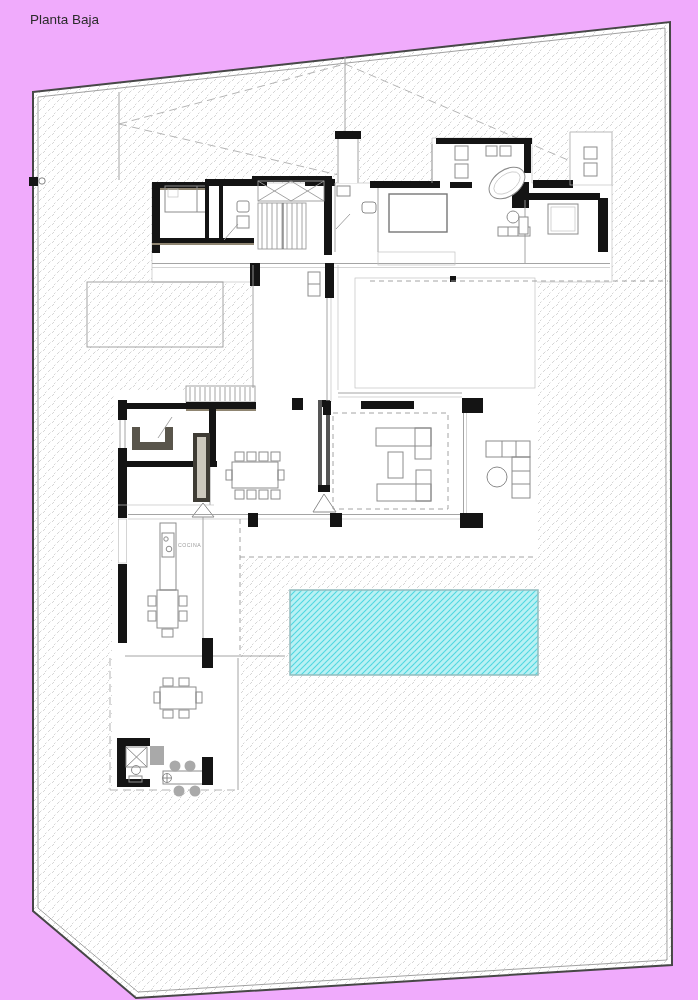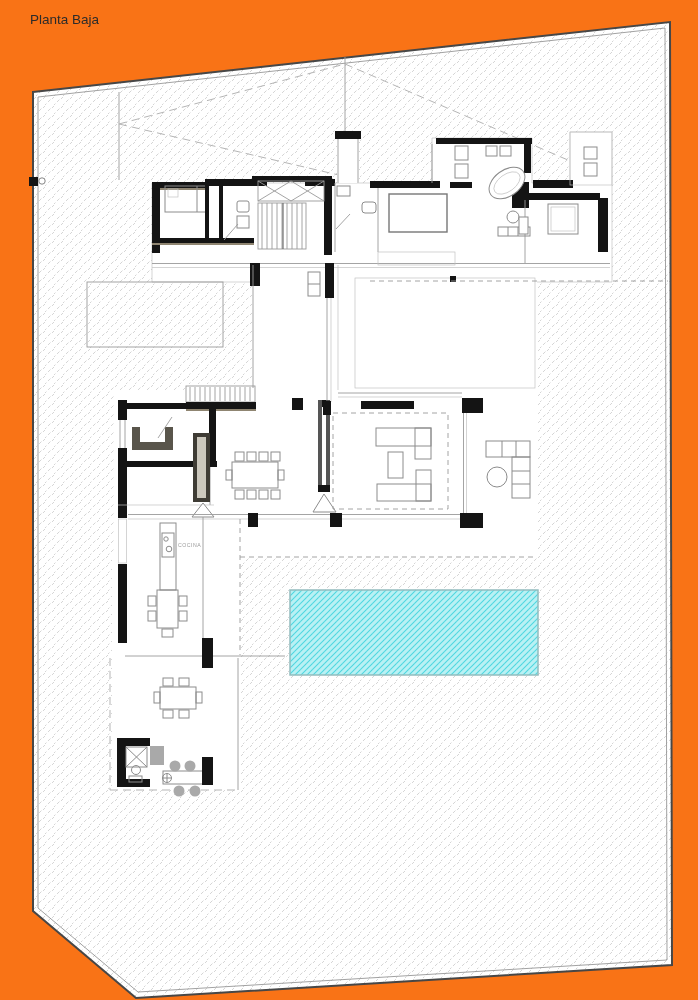--- a/index.html
+++ b/index.html
@@ -1,21 +1,21 @@
 <!DOCTYPE html>
 <html style="--c-wall: #141414; --c-wood: #8f8571; --c-furn: #8c8c8c; --c-line: #9a9a9a; --c-grayfill: #a9a9a9; --c-text: #2b2b2b; --c-label: #9a9a9a; --c-hatch: #c9c9c9; --c-pool: #b9f1f4; --c-poolline: #4ed7e0; --c-boundary: #474747;"><head>
 <meta charset="utf-8">
 <style>
   :root{
     --c-wall:#141414; --c-wood:#8f8571; --c-furn:#8c8c8c; --c-line:#9a9a9a;
     --c-grayfill:#a9a9a9; --c-text:#2b2b2b; --c-label:#9a9a9a;
     --c-hatch:#c9c9c9; --c-pool:#b9f1f4; --c-poolline:#4ed7e0; --c-boundary:#474747;
   }
   html,body{margin:0;padding:0;background:#fff;}
-  .page{width:698px;height:1000px;position:relative;background:#f97316;overflow:hidden;}
+  .page{width:698px;height:1000px;position:relative;background:#f0abfc;overflow:hidden;}
   svg{display:block;}
   .w{fill:var(--c-wall);stroke:none;}
   .tan{fill:var(--c-wood);stroke:none;}
   .fl{fill:none;stroke:var(--c-furn);stroke-width:1;}
   .fl2{fill:none;stroke:#777;stroke-width:1.4;}
   .flw{fill:#fff;stroke:var(--c-furn);stroke-width:1;}
   .ll{fill:none;stroke:var(--c-line);stroke-width:0.9;}
   .lt{fill:none;stroke:#c2c2c2;stroke-width:0.7;}
   .dash{fill:none;stroke:#9a9a9a;stroke-width:0.9;stroke-dasharray:5 4;}
   .sitedash{fill:none;stroke:#b5b5b5;stroke-width:1;stroke-dasharray:8 5;}

